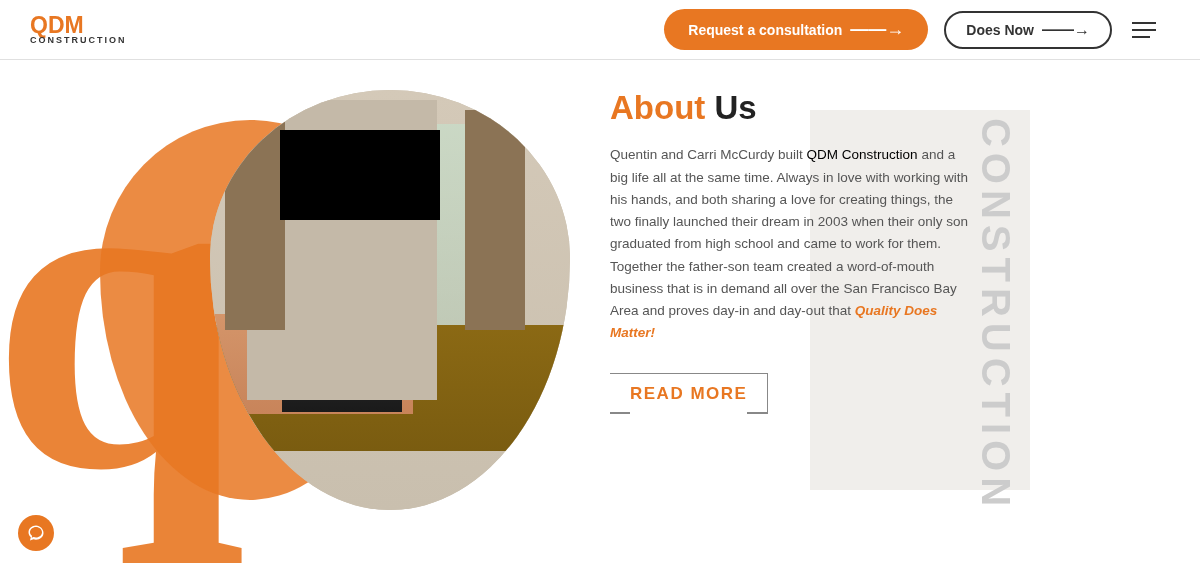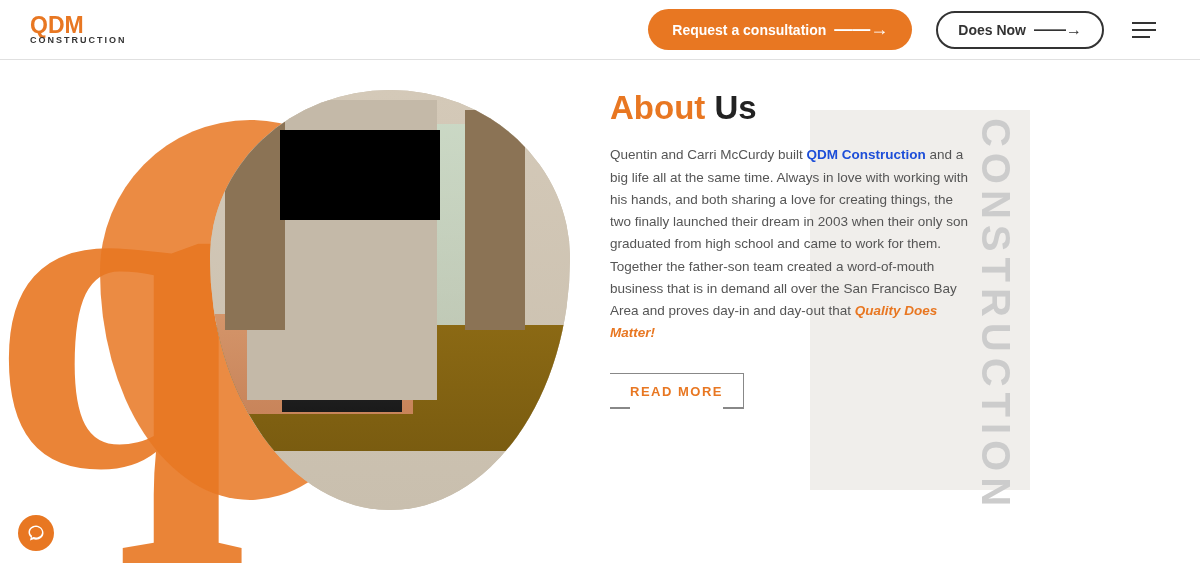--- a/index.html
+++ b/index.html
@@ -34,21 +34,21 @@
       font-size: 9px;
       font-weight: 700;
       letter-spacing: 2px;
       color: #333;
       text-transform: uppercase;
       margin-top: -2px;
     }
     .header-right {
       display: flex;
       align-items: center;
-      gap: 24px;
+      gap: 16px;
     }
     .btn-consultation {
       background: #e87722;
       color: #fff;
       border: none;
       border-radius: 30px;
       padding: 10px 24px;
       font-size: 14px;
       font-weight: 600;
       cursor: pointer;
@@ -209,38 +209,38 @@
     .about-heading .us-word {
       color: #222;
     }
 
     .about-body {
       font-size: 13.5px;
       line-height: 1.65;
       color: #555;
     }
     .qdm-link {
-      color: #1d4ed8;
-      font-weight: 700;
+      color: #000000;
+      font-weight: 400;
       font-style: normal;
     }
     .italic-orange {
       color: #e87722;
       font-style: italic;
       font-weight: 700;
     }
 
     .read-more-btn {
       margin-top: 28px;
       display: inline-flex;
       align-items: center;
       border: 1.5px solid #888;
       background: transparent;
       padding: 10px 20px;
-      font-size: 13px;
+      font-size: 17px;
       font-weight: 700;
       letter-spacing: 1.5px;
       color: #e87722;
       cursor: pointer;
       text-transform: uppercase;
     }
     
     .read-more-btn {
       border-top: 1.5px solid #888;
       border-left: none;

